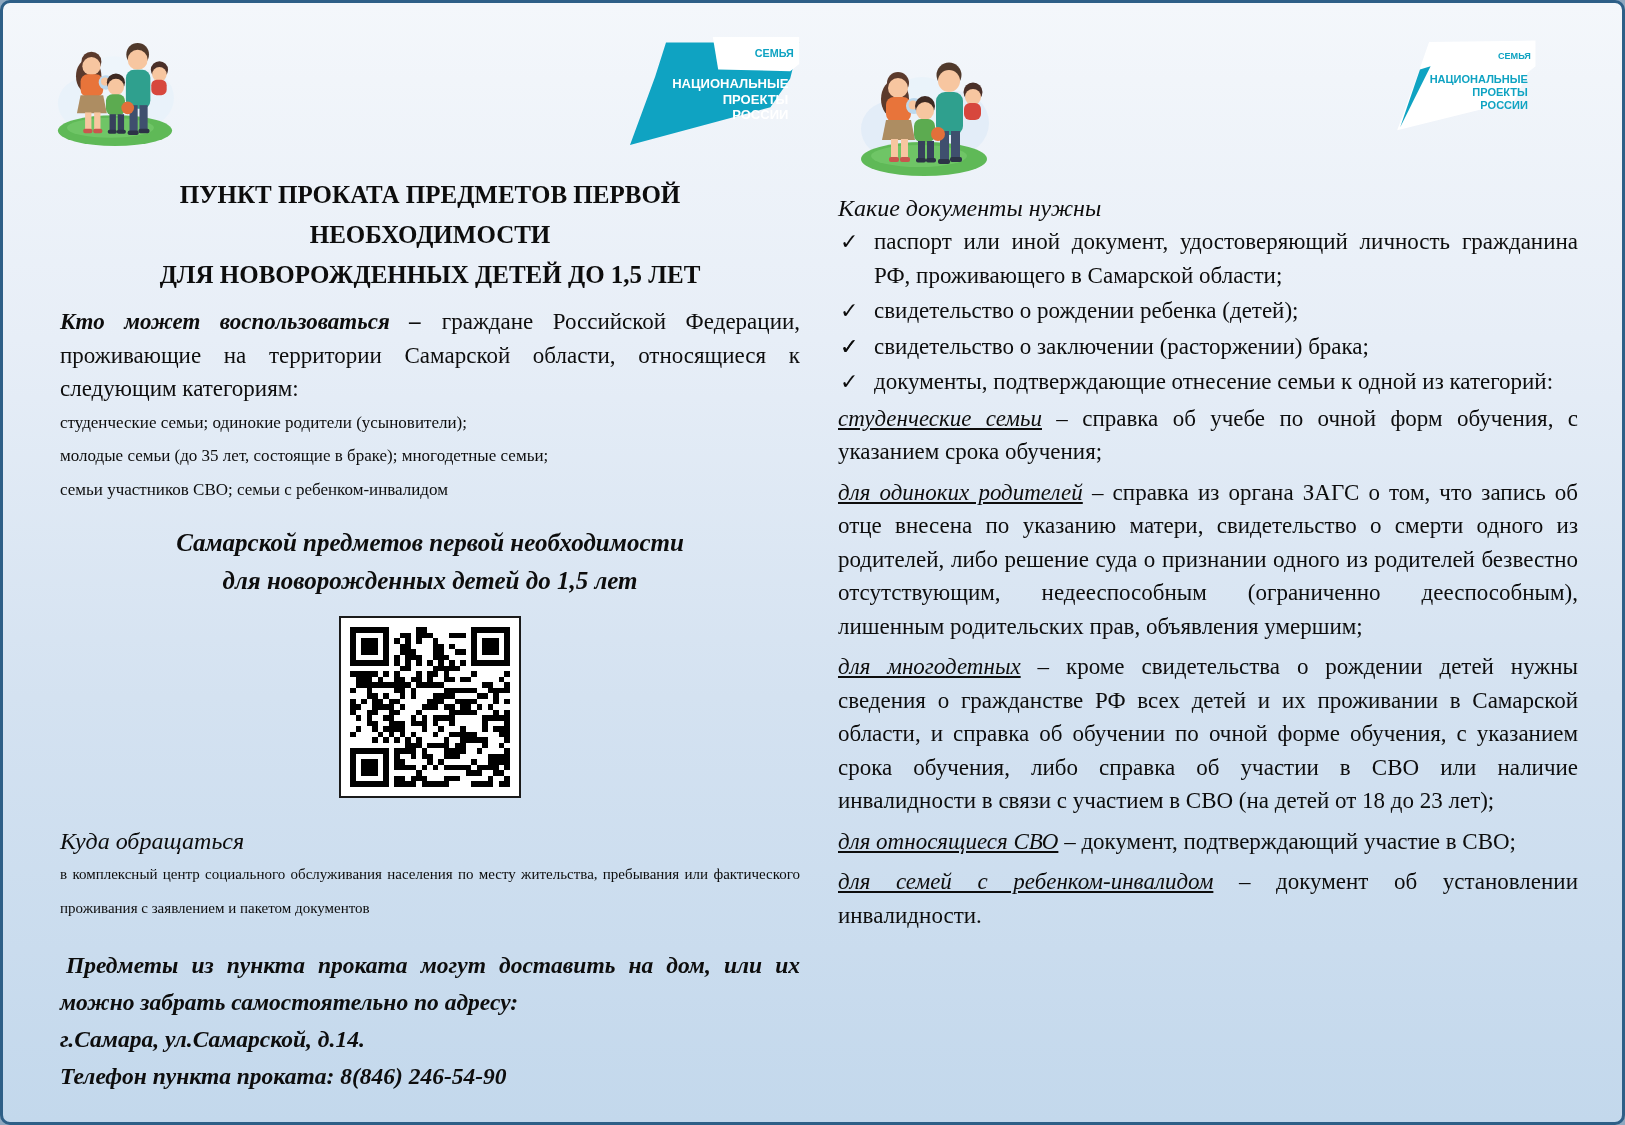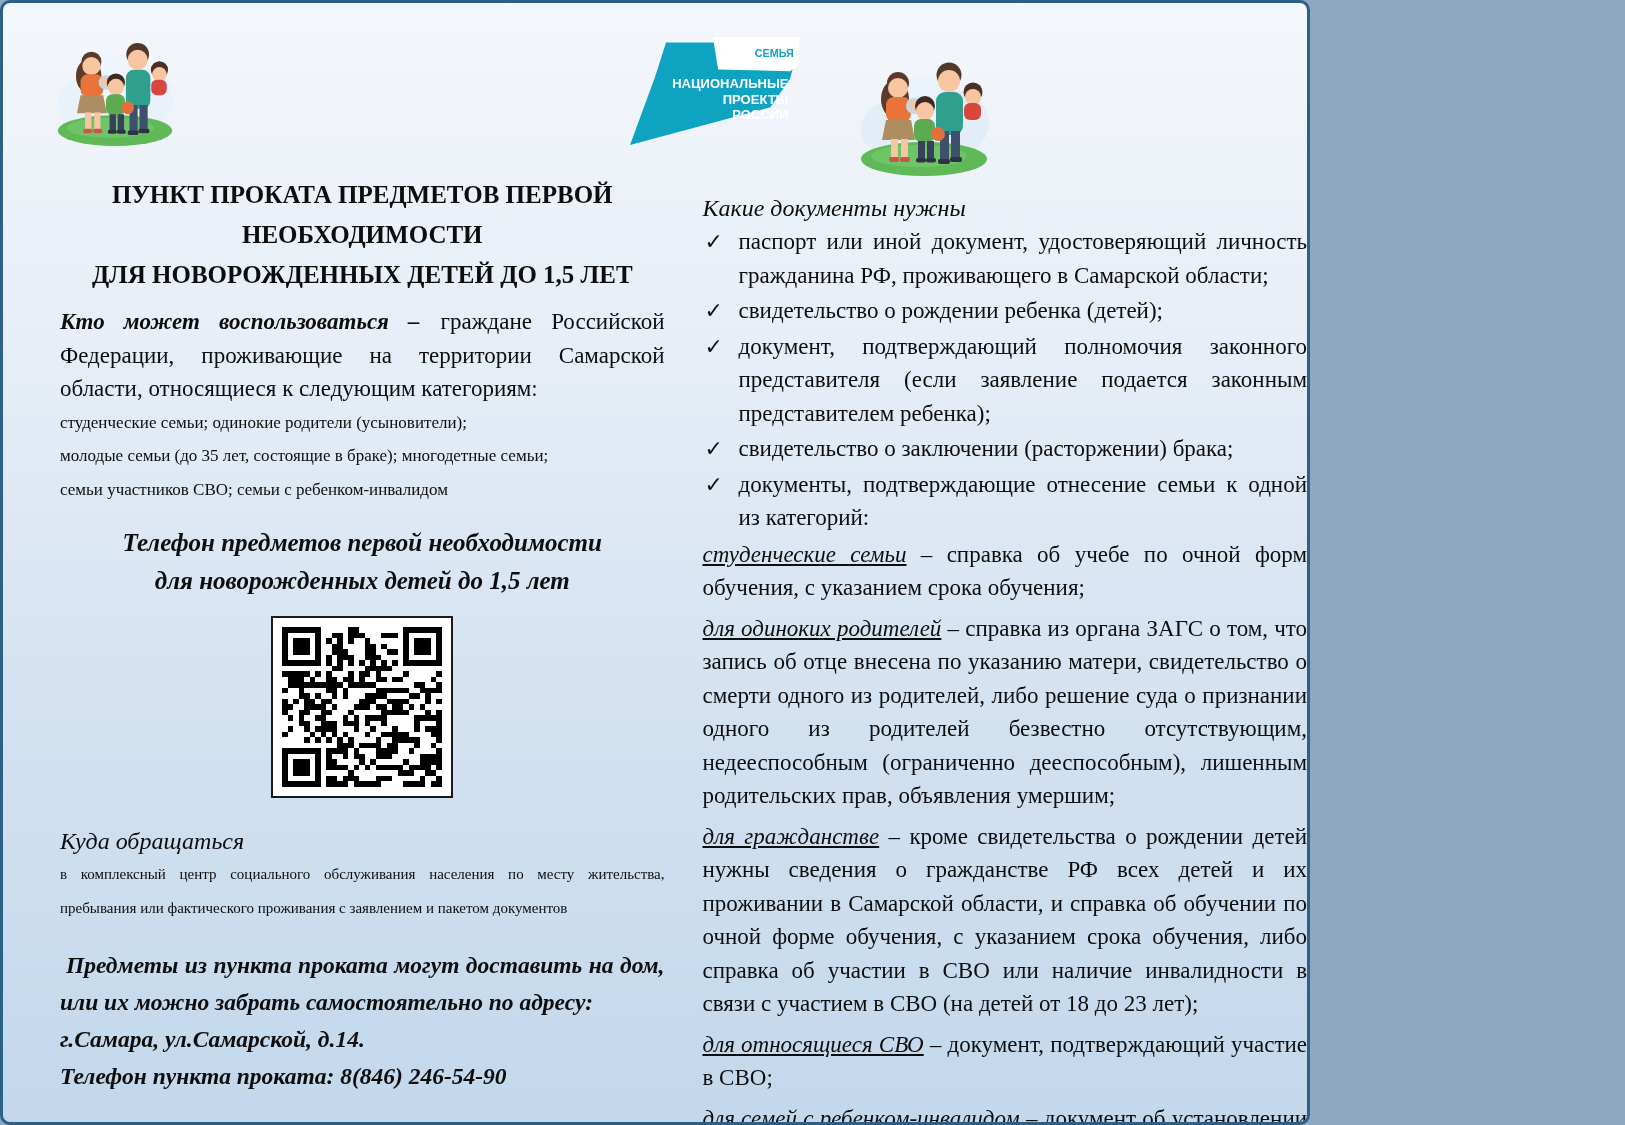--- a/index.html
+++ b/index.html
@@ -1,18 +1,18 @@
 <!DOCTYPE html>
 <html lang="ru"><head>
 <meta charset="utf-8">
 <style>
   html,body{margin:0;padding:0;background:#8ea8c0;}
   .page{
     position:relative;
-    width:1310px;height:1125px;
+    width:1625px;height:1125px;
     box-sizing:border-box;
     border:3px solid #2e5f87;
     border-radius:10px;
     overflow:hidden;
     background:linear-gradient(180deg,#f4f7fb 0%,#e7eef7 30%,#d4e2f1 62%,#c3d8ec 100%);
     font-family:"Liberation Serif", serif;
     color:#0d0d0d;
   }
   .header{position:relative;height:172px;}
   .family{position:absolute;top:26px;}
@@ -163,21 +163,21 @@
         <span class="lead">Кто может воспользоваться –</span><span>граждане Российской Федерации, проживающие на территории Самарской области, относящиеся к следующим категориям:</span>
       </div>
 
       <div class="cats">
         <div>студенческие семьи; одинокие родители (усыновители);</div>
         <div>молодые семьи (до 35 лет, состоящие в браке); многодетные семьи;</div>
         <div>семьи участников СВО; семьи с ребенком-инвалидом</div>
       </div>
 
       <div class="list-heading">
-        <div>Телефон предметов первой необходимости</div>
+        <div>Самарской предметов первой необходимости</div>
         <div>для новорожденных детей до 1,5 лет</div>
       </div>
 
       <div class="qr-wrap">
         <svg id="qr-svg" viewBox="0 0 29 29" shape-rendering="crispEdges">
             <rect x="12" y="0" width="1" height="1" fill="#000"></rect>
             <rect x="13" y="0" width="1" height="1" fill="#000"></rect>
             <rect x="9" y="1" width="1" height="1" fill="#000"></rect>
             <rect x="10" y="1" width="1" height="1" fill="#000"></rect>
             <rect x="12" y="1" width="1" height="1" fill="#000"></rect>
@@ -519,39 +519,39 @@
       <div class="docs-heading">Какие документы нужны</div>
 
       <div>
         <div class="check-item">
           <span class="check">✓</span><span>паспорт или иной документ, удостоверяющий личность гражданина РФ, проживающего в Самарской области;</span>
         </div>
         <div class="check-item">
           <span class="check">✓</span><span>свидетельство о рождении ребенка (детей);</span>
         </div>
         <div class="check-item">
-          <span class="check">✓</span><span>документ, подтверждающий полномочия законного представителя (если заявление подается законным представителем ребенка);</span>
+          <span class="check">✓</span>
         </div>
         <div class="check-item">
           <span class="check">✓</span><span>свидетельство о заключении (расторжении) брака;</span>
         </div>
         <div class="check-item">
           <span class="check">✓</span><span>документы, подтверждающие отнесение семьи к одной из категорий:</span>
         </div>
       </div>
 
       <div class="defs">
         <p class="def">
           <span class="term">студенческие семьи</span> <span>– справка об учебе по очной форм обучения, с указанием срока обучения;</span>
         </p>
         <p class="def">
           <span class="term">для одиноких родителей</span> <span>– справка из органа ЗАГС о том, что запись об отце внесена по указанию матери, свидетельство о смерти одного из родителей, либо решение суда о признании одного из родителей безвестно отсутствующим, недееспособным (ограниченно дееспособным), лишенным родительских прав, объявления умершим;</span>
         </p>
         <p class="def">
-          <span class="term">для гражданстве</span> <span>– кроме свидетельства о рождении детей нужны сведения о гражданстве РФ всех детей и их проживании в Самарской области, и справка об обучении по очной форме обучения, с указанием срока обучения, либо справка об участии в СВО или наличие инвалидности в связи с участием в СВО (на детей от 18 до 23 лет);</span>
+          <span class="term">для многодетных</span> <span>– кроме свидетельства о рождении детей нужны сведения о гражданстве РФ всех детей и их проживании в Самарской области, и справка об обучении по очной форме обучения, с указанием срока обучения, либо справка об участии в СВО или наличие инвалидности в связи с участием в СВО (на детей от 18 до 23 лет);</span>
         </p>
         <p class="def">
           <span class="term">для относящиеся СВО</span> <span>– документ, подтверждающий участие в СВО;</span>
         </p>
         <p class="def">
           <span class="term">для семей с ребенком-инвалидом</span> <span>– документ об установлении инвалидности.</span>
         </p>
       </div>
     </div>
   </div>

